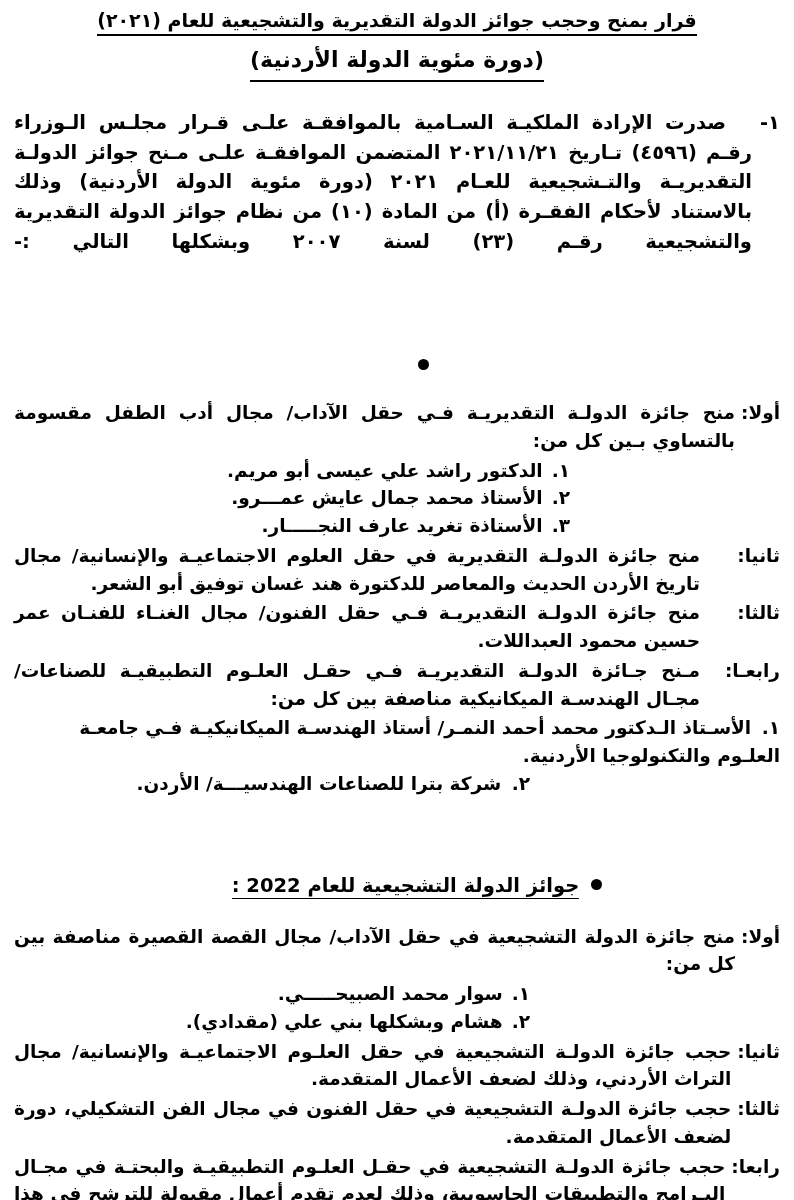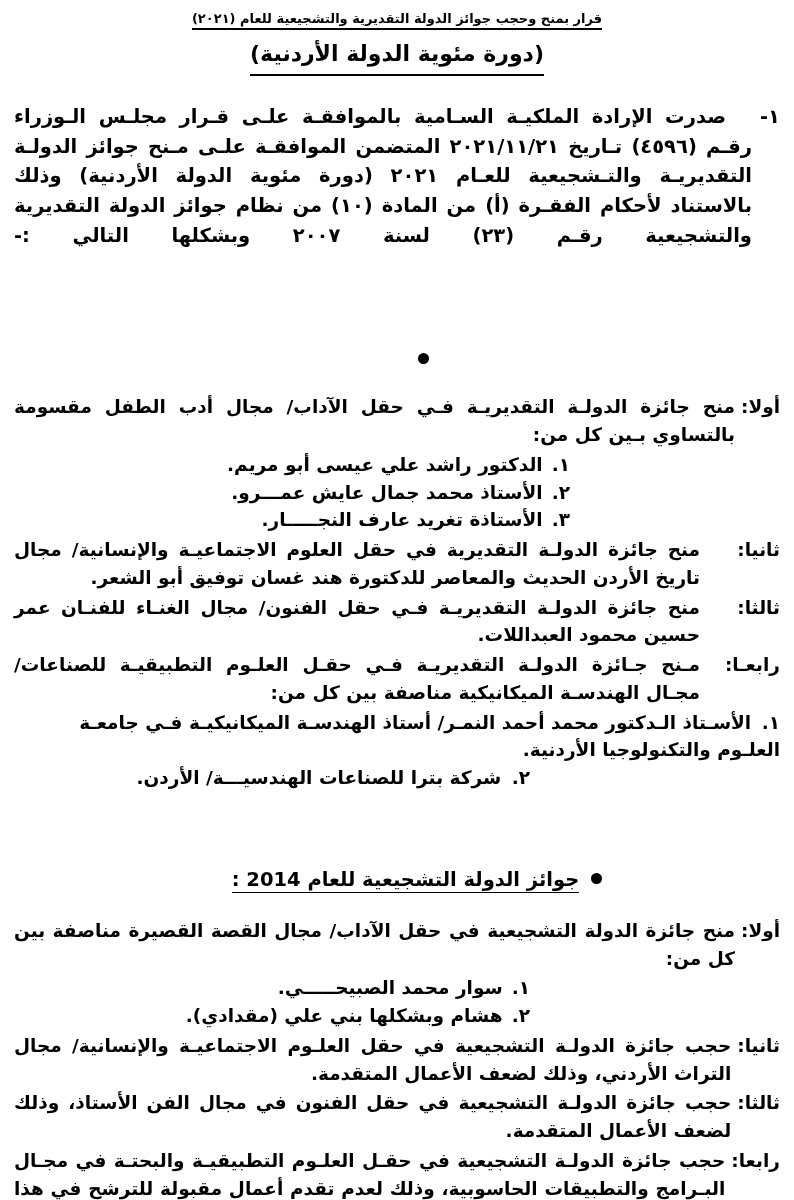--- a/index.html
+++ b/index.html
@@ -27,21 +27,21 @@
   }
 
   
   .doc-title-wrap {
     text-align: center;
     margin: 0;
     padding: 0;
   }
   .doc-title {
     display: inline-block;
-    font-size: 13px;
+    font-size: 19px;
     font-weight: bold;
     line-height: 1.32;
     letter-spacing: 0px;
     border-bottom: 2.5px double #000;
     padding-bottom: 1px;
     white-space: nowrap;
   }
   .doc-subtitle-wrap {
     text-align: center;
     margin-top: 9px;
@@ -242,21 +242,21 @@
       <span class="inner last-right">
         <span class="li-num">٢.</span>
         <span class="li-text">شركة بترا للصناعات الهندسيـــة/ الأردن.</span>
       </span>
     </li>
   </ul>
 
   <div class="gap-lg"></div>
 
   <div class="section-head" style="margin-top:20px">
-    <span class="bullet-dot"></span><span class="section-title">جوائز الدولة التشجيعية للعام 2014 :</span>
+    <span class="bullet-dot"></span><span class="section-title">جوائز الدولة التشجيعية للعام 2022 :</span>
   </div>
 
   <div class="gap-sm"></div>
 
   <div class="ord-para">
     <span class="ord-label">أولا:</span>
     <span class="ord-text last-right">منح جائزة الدولة التشجيعية في حقل الآداب/ مجال القصة القصيرة مناصفة بين كل من:</span>
   </div>
   <ul class="name-list narrow">
     <li>
@@ -269,21 +269,21 @@
     </li>
   </ul>
 
   <div class="ord-para tight">
     <span class="ord-label">ثانيا:</span>
     <span class="ord-text last-right">حجب جائزة الدولـة التشجيعية في حقل العلـوم الاجتماعيـة والإنسانية/ مجال التراث الأردني، وذلك لضعف الأعمال المتقدمة.</span>
   </div>
 
   <div class="ord-para tight">
     <span class="ord-label">ثالثا:</span>
-    <span class="ord-text last-right">حجب جائزة الدولـة التشجيعية في حقل الفنون في مجال الفن الأستاذ، وذلك لضعف الأعمال المتقدمة.</span>
+    <span class="ord-text last-right">حجب جائزة الدولـة التشجيعية في حقل الفنون في مجال الفن التشكيلي، دورة لضعف الأعمال المتقدمة.</span>
   </div>
 
   <div class="ord-para tight">
     <span class="ord-label">رابعا:</span>
     <span class="ord-text last-right">حجب جائزة الدولـة التشجيعية في حقـل العلـوم التطبيقيـة والبحتـة في مجـال البـرامج والتطبيقات الحاسوبية، وذلك لعدم تقدم أعمال مقبولة للترشح في هذا المجال.</span>
   </div>
 
 </div>
 
 </body></html>

